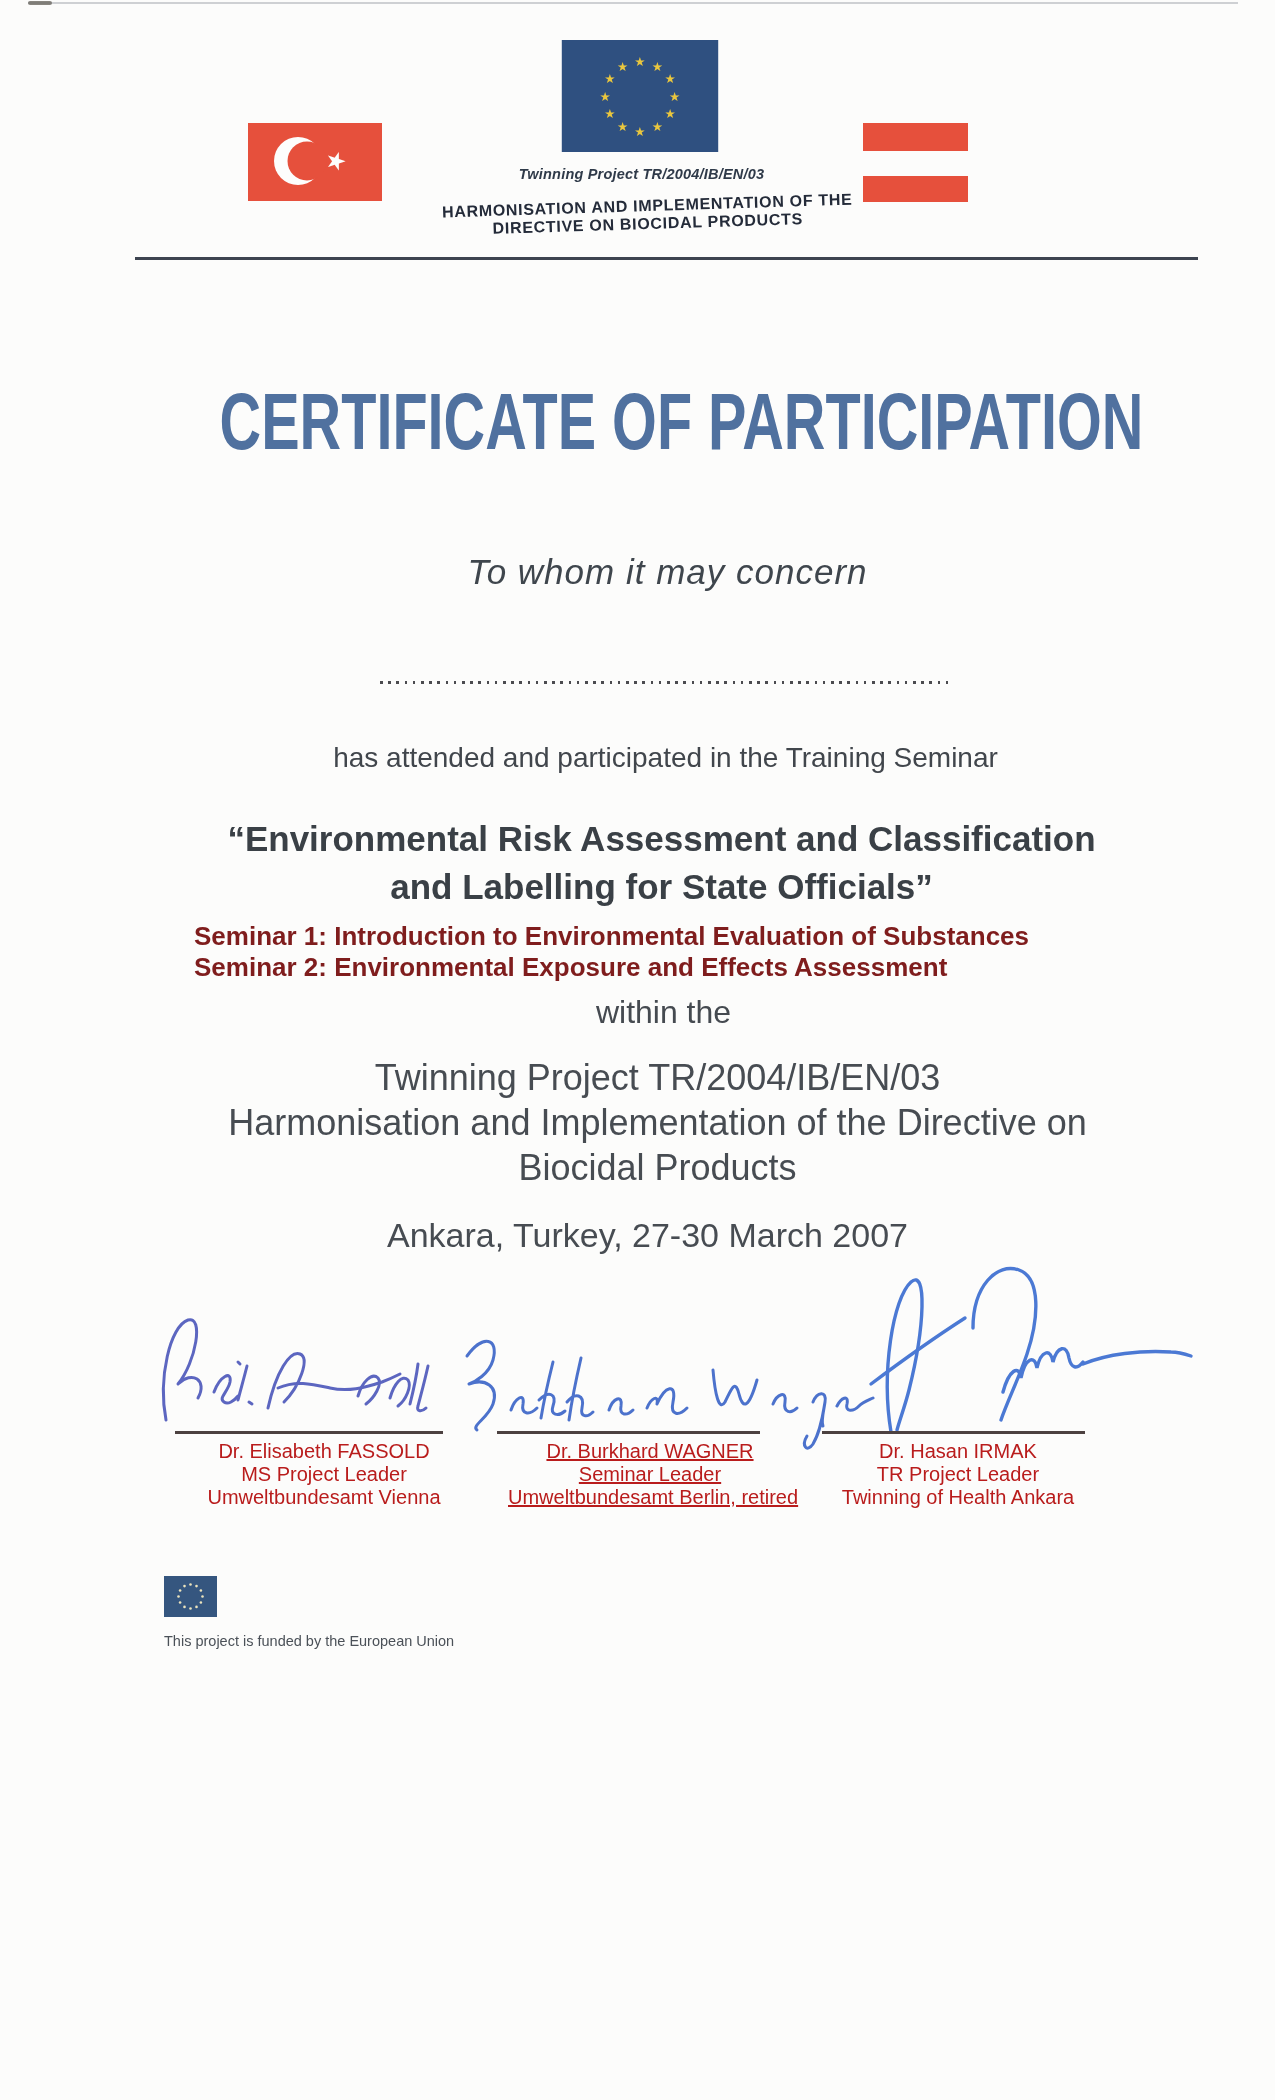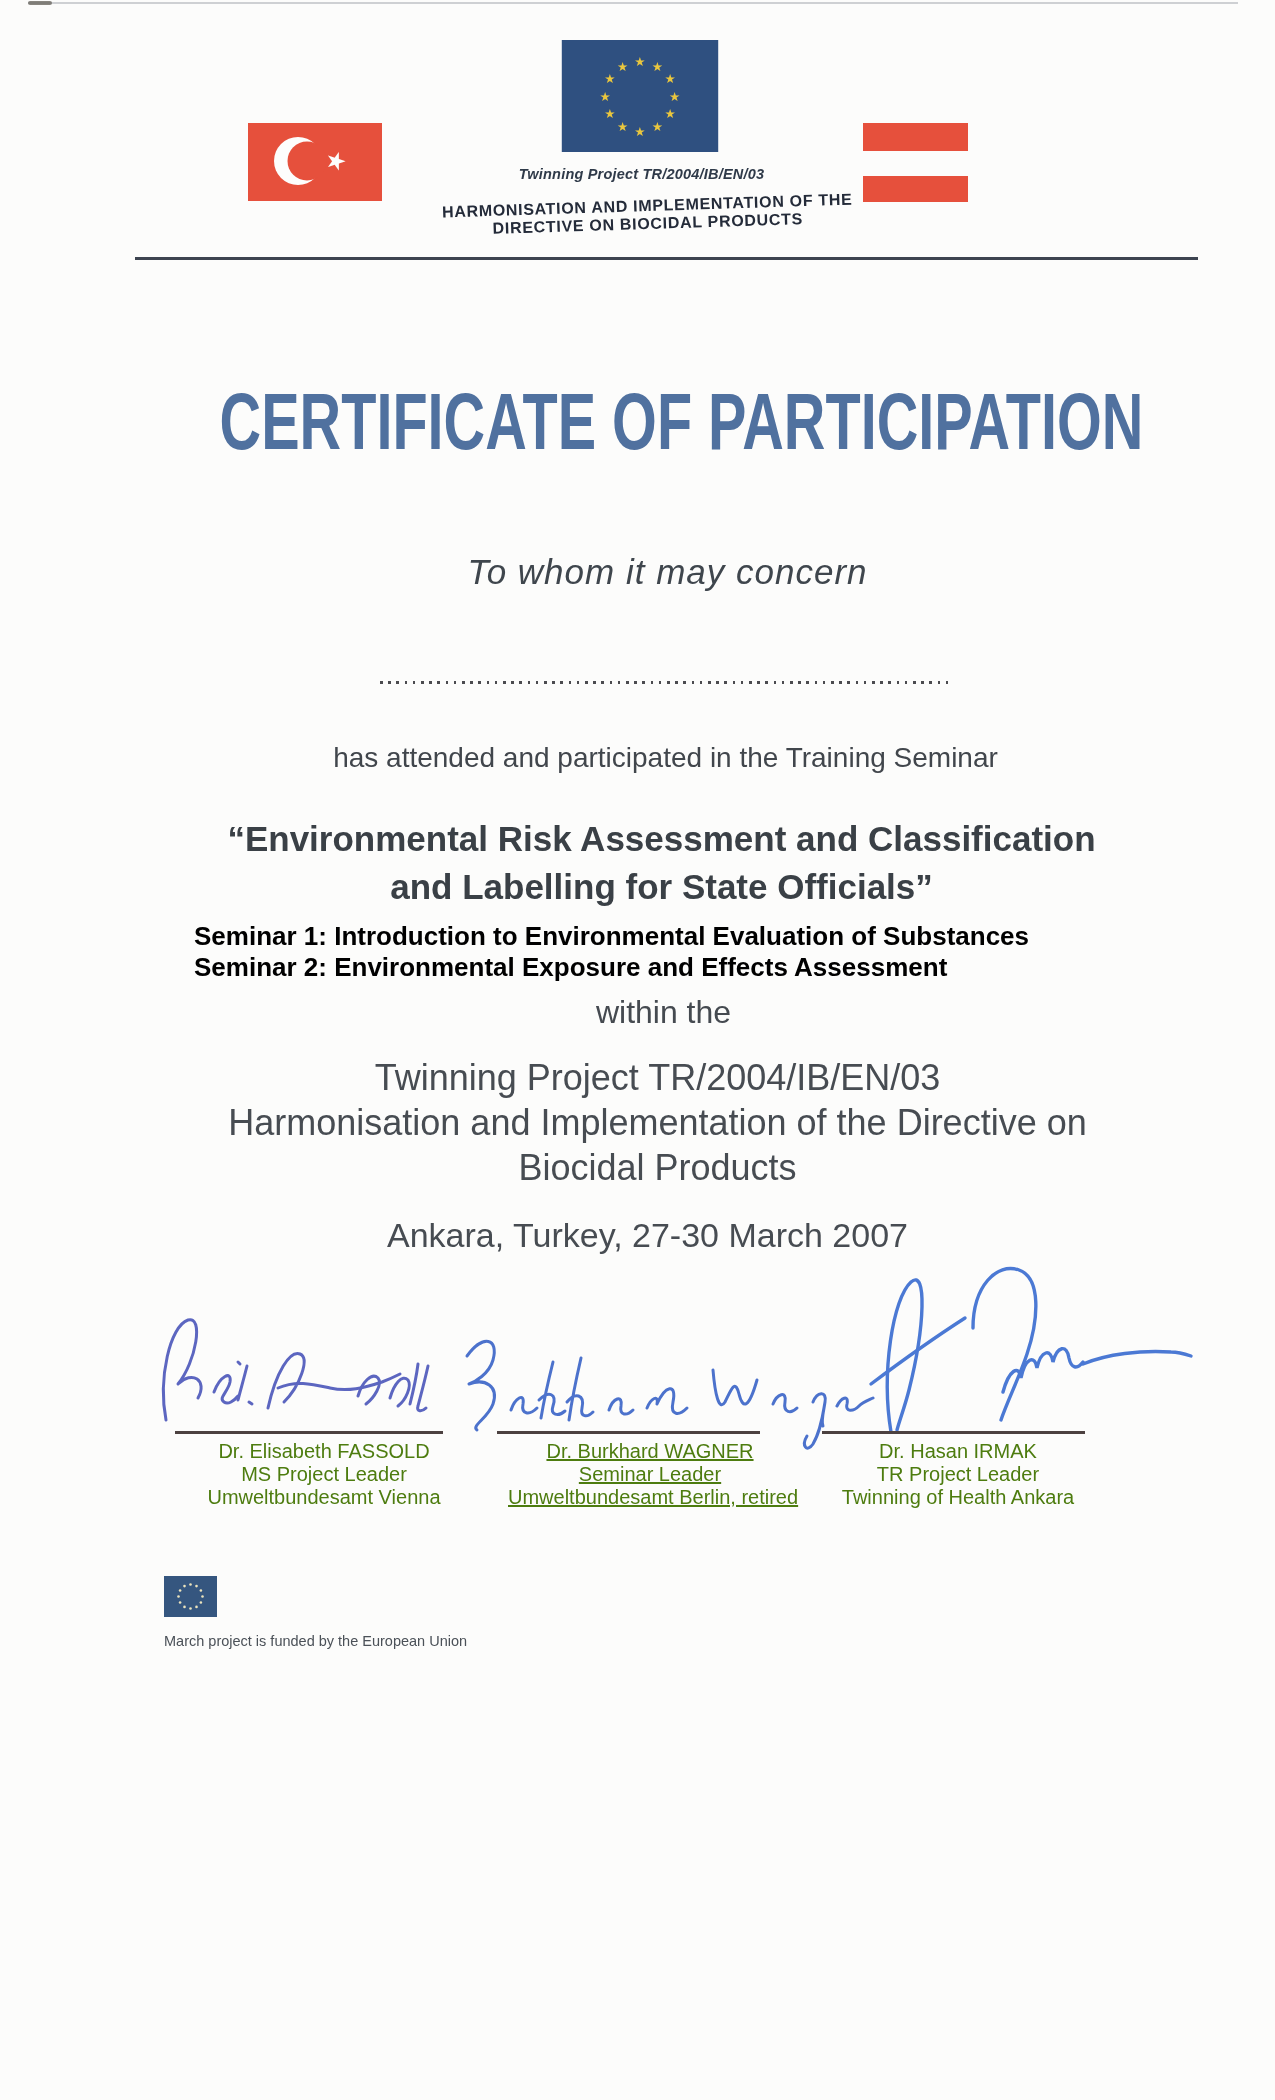--- a/index.html
+++ b/index.html
@@ -33,36 +33,36 @@
   .title span{display:inline-block;transform:scaleX(0.72);transform-origin:center;
     font-size:80px;font-weight:bold;color:#50719f;white-space:nowrap;}
   .salutation{left:30px;top:552px;width:1275px;text-align:center;
     font-size:35px;font-style:italic;letter-spacing:1px;color:#3f464d;}
   .dotted{left:380px;top:681px;width:568px;height:3px;
     background:repeating-linear-gradient(90deg,#4b4b4f 0 2.6px,transparent 2.6px 8.2px);}
   .attended{left:28px;top:742px;width:1275px;text-align:center;font-size:28px;color:#41464c;}
   .quote{left:24px;top:815px;width:1275px;text-align:center;
     font-size:35px;font-weight:bold;line-height:48px;color:#3a4046;}
   .seminars{left:194px;top:921px;width:1000px;text-align:left;
-    font-size:26px;font-weight:bold;line-height:31px;color:#000000;}
+    font-size:26px;font-weight:bold;line-height:31px;color:#7f1d1d;}
   .within{left:26px;top:994px;width:1275px;text-align:center;font-size:32px;color:#454a50;}
   .project{left:20px;top:1055px;width:1275px;text-align:center;
     font-size:36px;line-height:45px;color:#474c52;}
   .location{left:10px;top:1216px;width:1275px;text-align:center;font-size:34px;color:#474c52;}
   
   .sig-svg{pointer-events:none;}
   .sig1{left:150px;top:1300px;}
   .sig2{left:455px;top:1318px;}
   .sig3{left:855px;top:1262px;}
   .sigline{top:1431px;height:2.5px;background:#4c4140;}
   .sl1{left:175px;width:268px;}
   .sl2{left:497px;width:263px;}
   .sl3{left:822px;width:263px;}
   .sigcol{top:1440px;width:284px;text-align:center;font-size:20px;line-height:23px;
-    color:#4d7c0f;white-space:nowrap;}
+    color:#b91c1c;white-space:nowrap;}
   .sc1{left:182px;}
   .sc2{left:508px;text-decoration:underline;}
   .sc3{left:816px;}
   
   .eu-flag-small{left:164px;top:1576px;width:53px;height:41px;}
   .funding{left:164px;top:1633px;font-size:14.5px;color:#4b5158;}
 </style>
 </head>
 <body>
 
@@ -210,13 +210,13 @@
         <circle cx="32.5" cy="30.9" r="1.3"></circle>
       <circle cx="26.5" cy="32.5" r="1.3"></circle>
         <circle cx="20.5" cy="30.9" r="1.3"></circle>
       <circle cx="16.1" cy="26.5" r="1.3"></circle>
         <circle cx="14.5" cy="20.5" r="1.3"></circle>
       <circle cx="16.1" cy="14.5" r="1.3"></circle>
         <circle cx="20.5" cy="10.1" r="1.3"></circle>
     </g>
   </svg>
 </div>
-<div class="abs funding">March project is funded by the European Union</div>
+<div class="abs funding">This project is funded by the European Union</div>
 
 </body></html>

